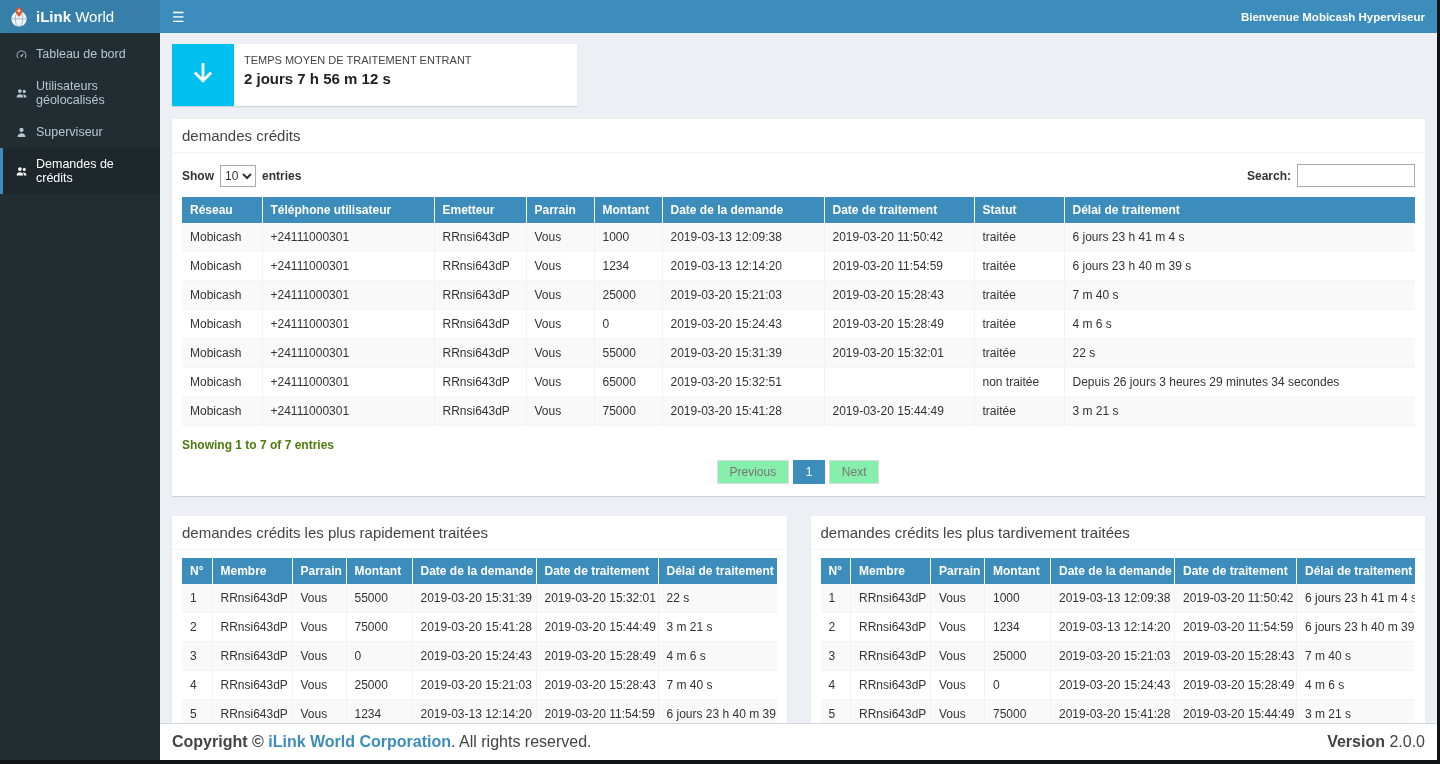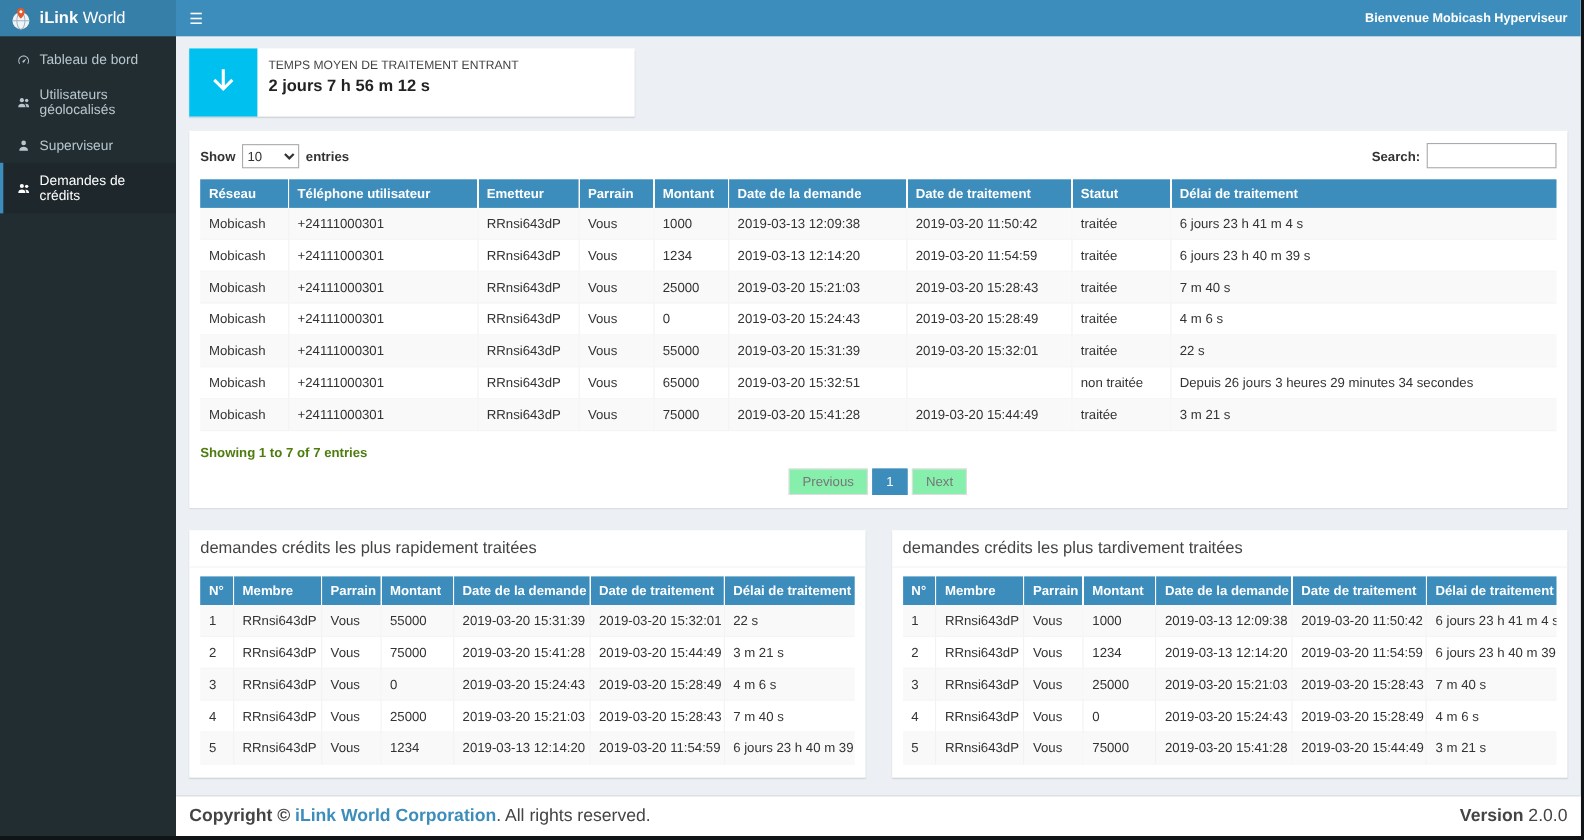--- a/index.html
+++ b/index.html
@@ -34,21 +34,21 @@
   .info-box-number { font-size:15px; font-weight:700; color:#222; }
 
   
   .box { background:#fff; box-shadow:0 1px 1px rgba(0,0,0,0.12); margin-bottom:20px; }
   .box-title { padding:8px 10px; font-size:15px; color:#444; border-bottom:1px solid #f4f4f4; }
   .box-body { padding:8px 10px 12px 10px; }
 
   
   .dt-controls { display:flex; justify-content:space-between; align-items:center; margin:3px 0 10px 0; font-size:12px; font-weight:700; color:#333;gap:36px; }
   .dt-length { display:flex; align-items:center; gap:6px; }
-  .dt-length select { width:52px; height:22px; font-size:12px; border:1px solid #aaa; background:#fff; color:#333; font-family:"Liberation Sans", sans-serif; }
+  .dt-length select { width:36px; height:22px; font-size:12px; border:1px solid #aaa; background:#fff; color:#333; font-family:"Liberation Sans", sans-serif; }
   .dt-search { display:flex; align-items:center; gap:6px; }
   .dt-search input { width:118px; height:23px; border:1px solid #aaa; padding:2px 6px; font-size:12px; font-family:"Liberation Sans", sans-serif; }
 
   table { width:100%; border-collapse:collapse; table-layout:fixed; font-size:12px; color:#333; }
   thead th { background:#3c8dbc; color:#fff; font-weight:700; text-align:left; padding:6px 8px; font-size:12px; border-right:1px solid rgba(255,255,255,0.28); cursor:pointer; overflow:hidden; white-space:nowrap; }
   thead th:last-child { border-right:none; }
   tbody td { padding:7px 8px; border-bottom:1px solid #f4f4f4; border-right:1px solid #f2f2f2; overflow:hidden; white-space:nowrap; }
   tbody td:last-child { border-right:none; }
   tbody tr:nth-child(odd) { background:#f9f9f9; }
 
@@ -151,20 +151,21 @@
                 <path d="M11 3.5h2v10.2l4.1-4.1 1.4 1.4L12 17.5 5.5 11l1.4-1.4 4.1 4.1z"></path>
               </svg>
           </div>
           <div class="info-box-content">
             <div class="info-box-text">TEMPS MOYEN DE TRAITEMENT ENTRANT</div>
             <div class="info-box-number">2 jours 7 h 56 m 12 s</div>
           </div>
         </div>
 
         <section class="box">
+          <div class="box-title">demandes crédits</div>
           <div class="box-body">
 
             <div class="dt-controls">
               <div class="dt-length">
                 <span>Show</span>
                 <select>
                   <option>10</option>
                 </select>
                 <span>entries</span>
               </div>

